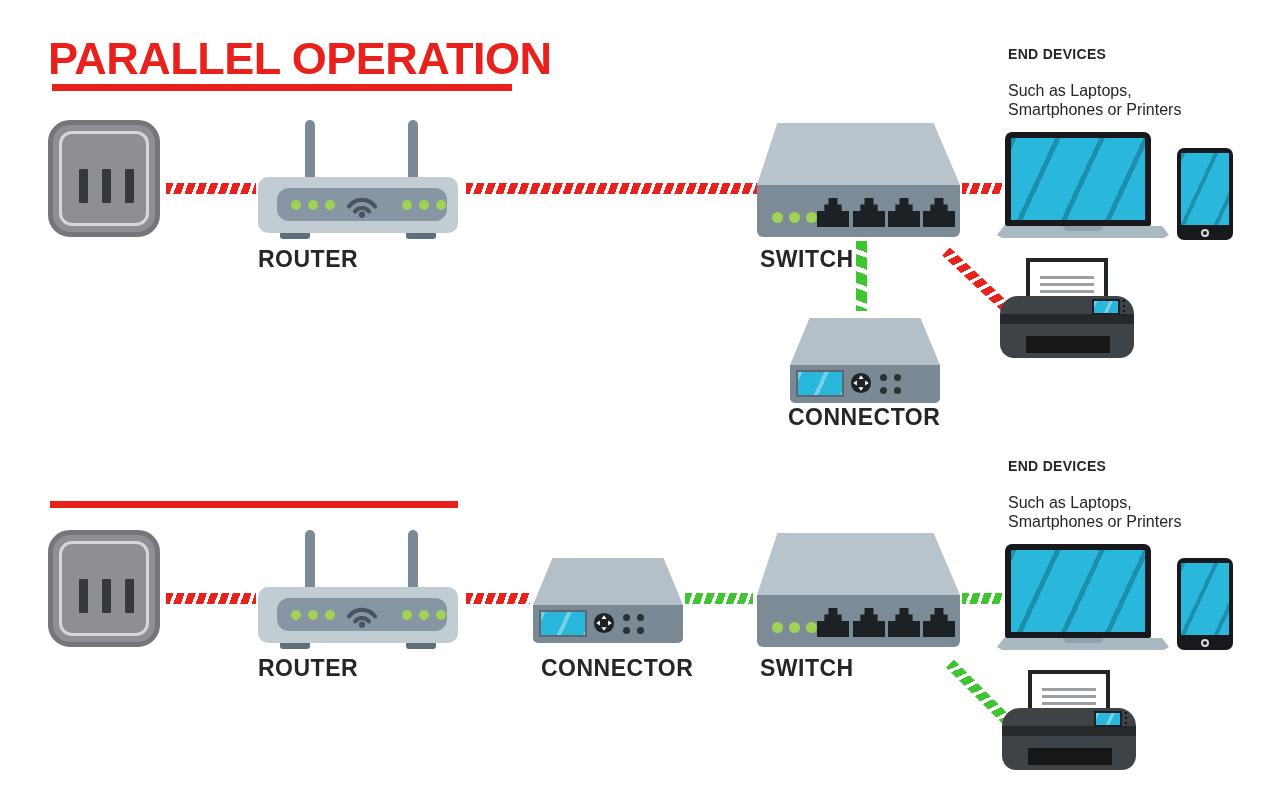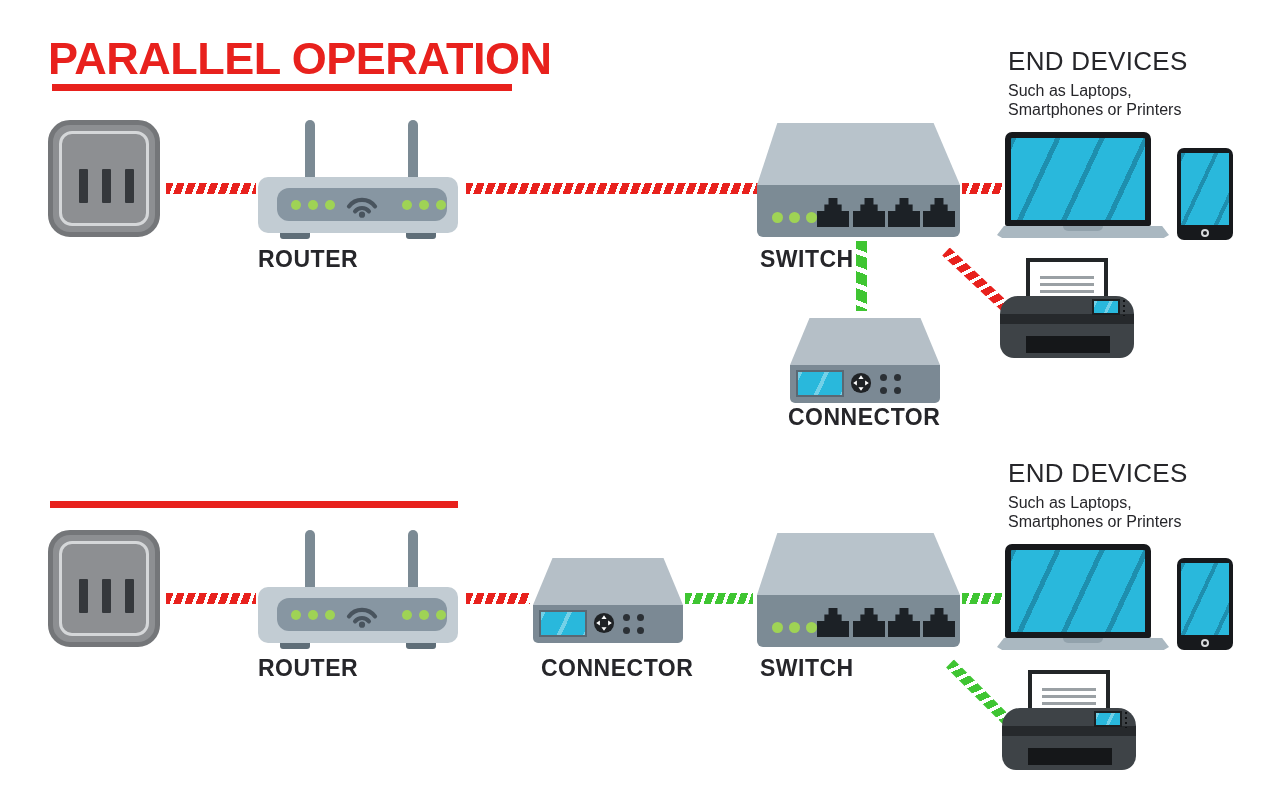--- a/index.html
+++ b/index.html
@@ -6,21 +6,21 @@
   #canvas{position:relative;width:1280px;height:811px;background:#ffffff;overflow:hidden;
           font-family:"Liberation Sans", sans-serif;}
   .abs{position:absolute;}
 
   
   .big-title{position:absolute;font-size:45px;font-weight:800;letter-spacing:-.5px;white-space:nowrap;}
   .title-red{color:var(--red);}
   .title-green{color:var(--green);}
   .rule{position:absolute;height:7px;background:var(--red);}
   .dev-label{position:absolute;font-size:23px;font-weight:700;color:var(--ink);letter-spacing:.5px;white-space:nowrap;}
-  .ed-heading{position:absolute;font-size:26px;font-weight:400;color:var(--ink);letter-spacing:.3px;}
+  .ed-heading{position:absolute;font-size:14px;font-weight:700;color:var(--ink);letter-spacing:.3px;}
   .ed-sub{position:absolute;font-size:16px;color:var(--ink);line-height:19px;}
 
   
   .dash{position:absolute;}
   .dash.h{height:11px;}
   .dash.h.red{background:repeating-linear-gradient(110deg,var(--red) 0 7px,transparent 7px 10.5px);}
   .dash.h.green{background:repeating-linear-gradient(110deg,var(--green) 0 7px,transparent 7px 10.5px);}
   .dash.v{width:11px;background:repeating-linear-gradient(200deg,var(--green) 0 11px,transparent 11px 16px);}
   .dash.diag{transform-origin:0 50%;}
 

